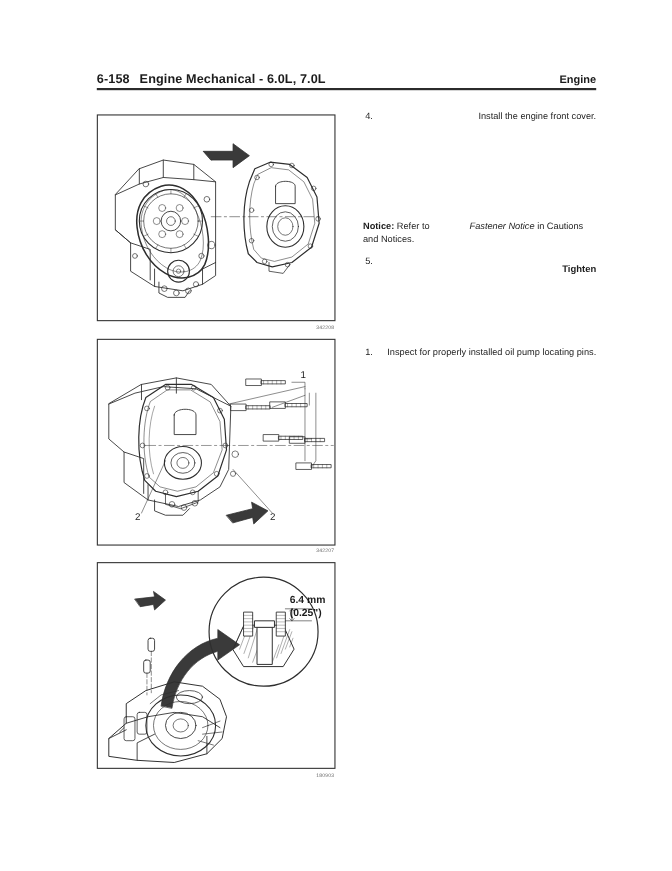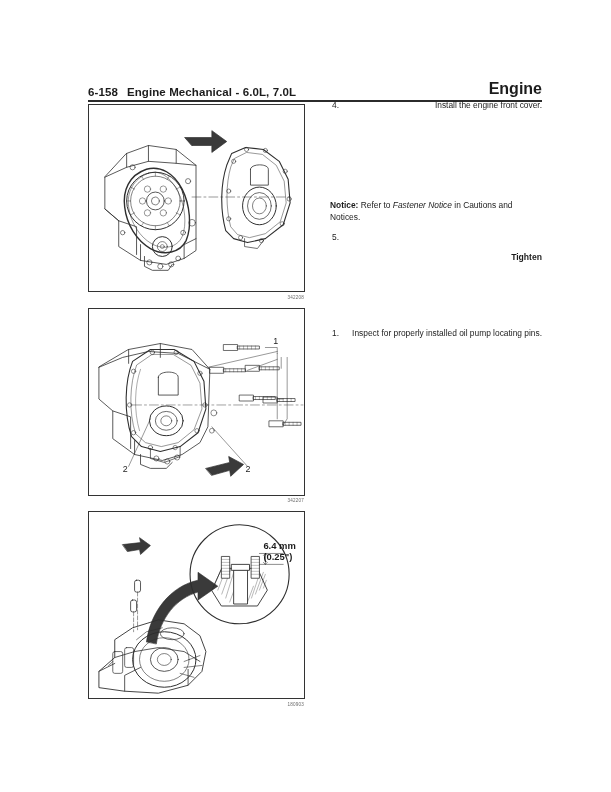--- a/index.html
+++ b/index.html
@@ -13,38 +13,38 @@
     position: relative;
     font-family: "Liberation Sans", sans-serif;
     color: #1c1c1c;
     overflow: hidden;
   }
 
   
   .page-header {
     position: absolute;
     left: 88px;
-    top: 76px;
+    top: 56px;
     width: 454px;
     height: 22px;
     display: flex;
     align-items: flex-end;
     justify-content: space-between;
     border-bottom: 2px solid #2b2b2b;
     padding-bottom: 2px;
   }
   .hdr-left {
     font-size: 11.5px;
     font-weight: bold;
     letter-spacing: 0.1px;
     white-space: nowrap;
   }
   .hdr-left .folio { margin-right: 9px; }
   .hdr-right {
-    font-size: 16px;
+    font-size: 10px;
     font-weight: bold;
     white-space: nowrap;
   }
 
   
   .col-left {
     position: absolute;
     left: 88px;
     top: 104px;
     width: 217px;
@@ -95,27 +95,27 @@
     box-sizing: border-box;
   }
   .step-body { flex: 1 1 auto; text-align: right; }
 
   .notice {
     font-size: 8.4px;
     line-height: 11.4px;
     margin-bottom: 9px;
   }
   .notice b { font-weight: bold; }
-  .notice i { font-style: italic; }
+  .notice i { font-style: italic; margin-left: 34px; }
 
   .sub-bold {
     font-weight: bold;
     font-size: 8.6px;
     line-height: 12px;
-    margin-top: 19px;
+    margin-top: 6px;
   }
   .sub-text {
     font-size: 8.4px;
     line-height: 11.4px;
   }
 
   .section-heading {
     font-size: 11.4px;
     font-weight: bold;
     line-height: 13.6px;

